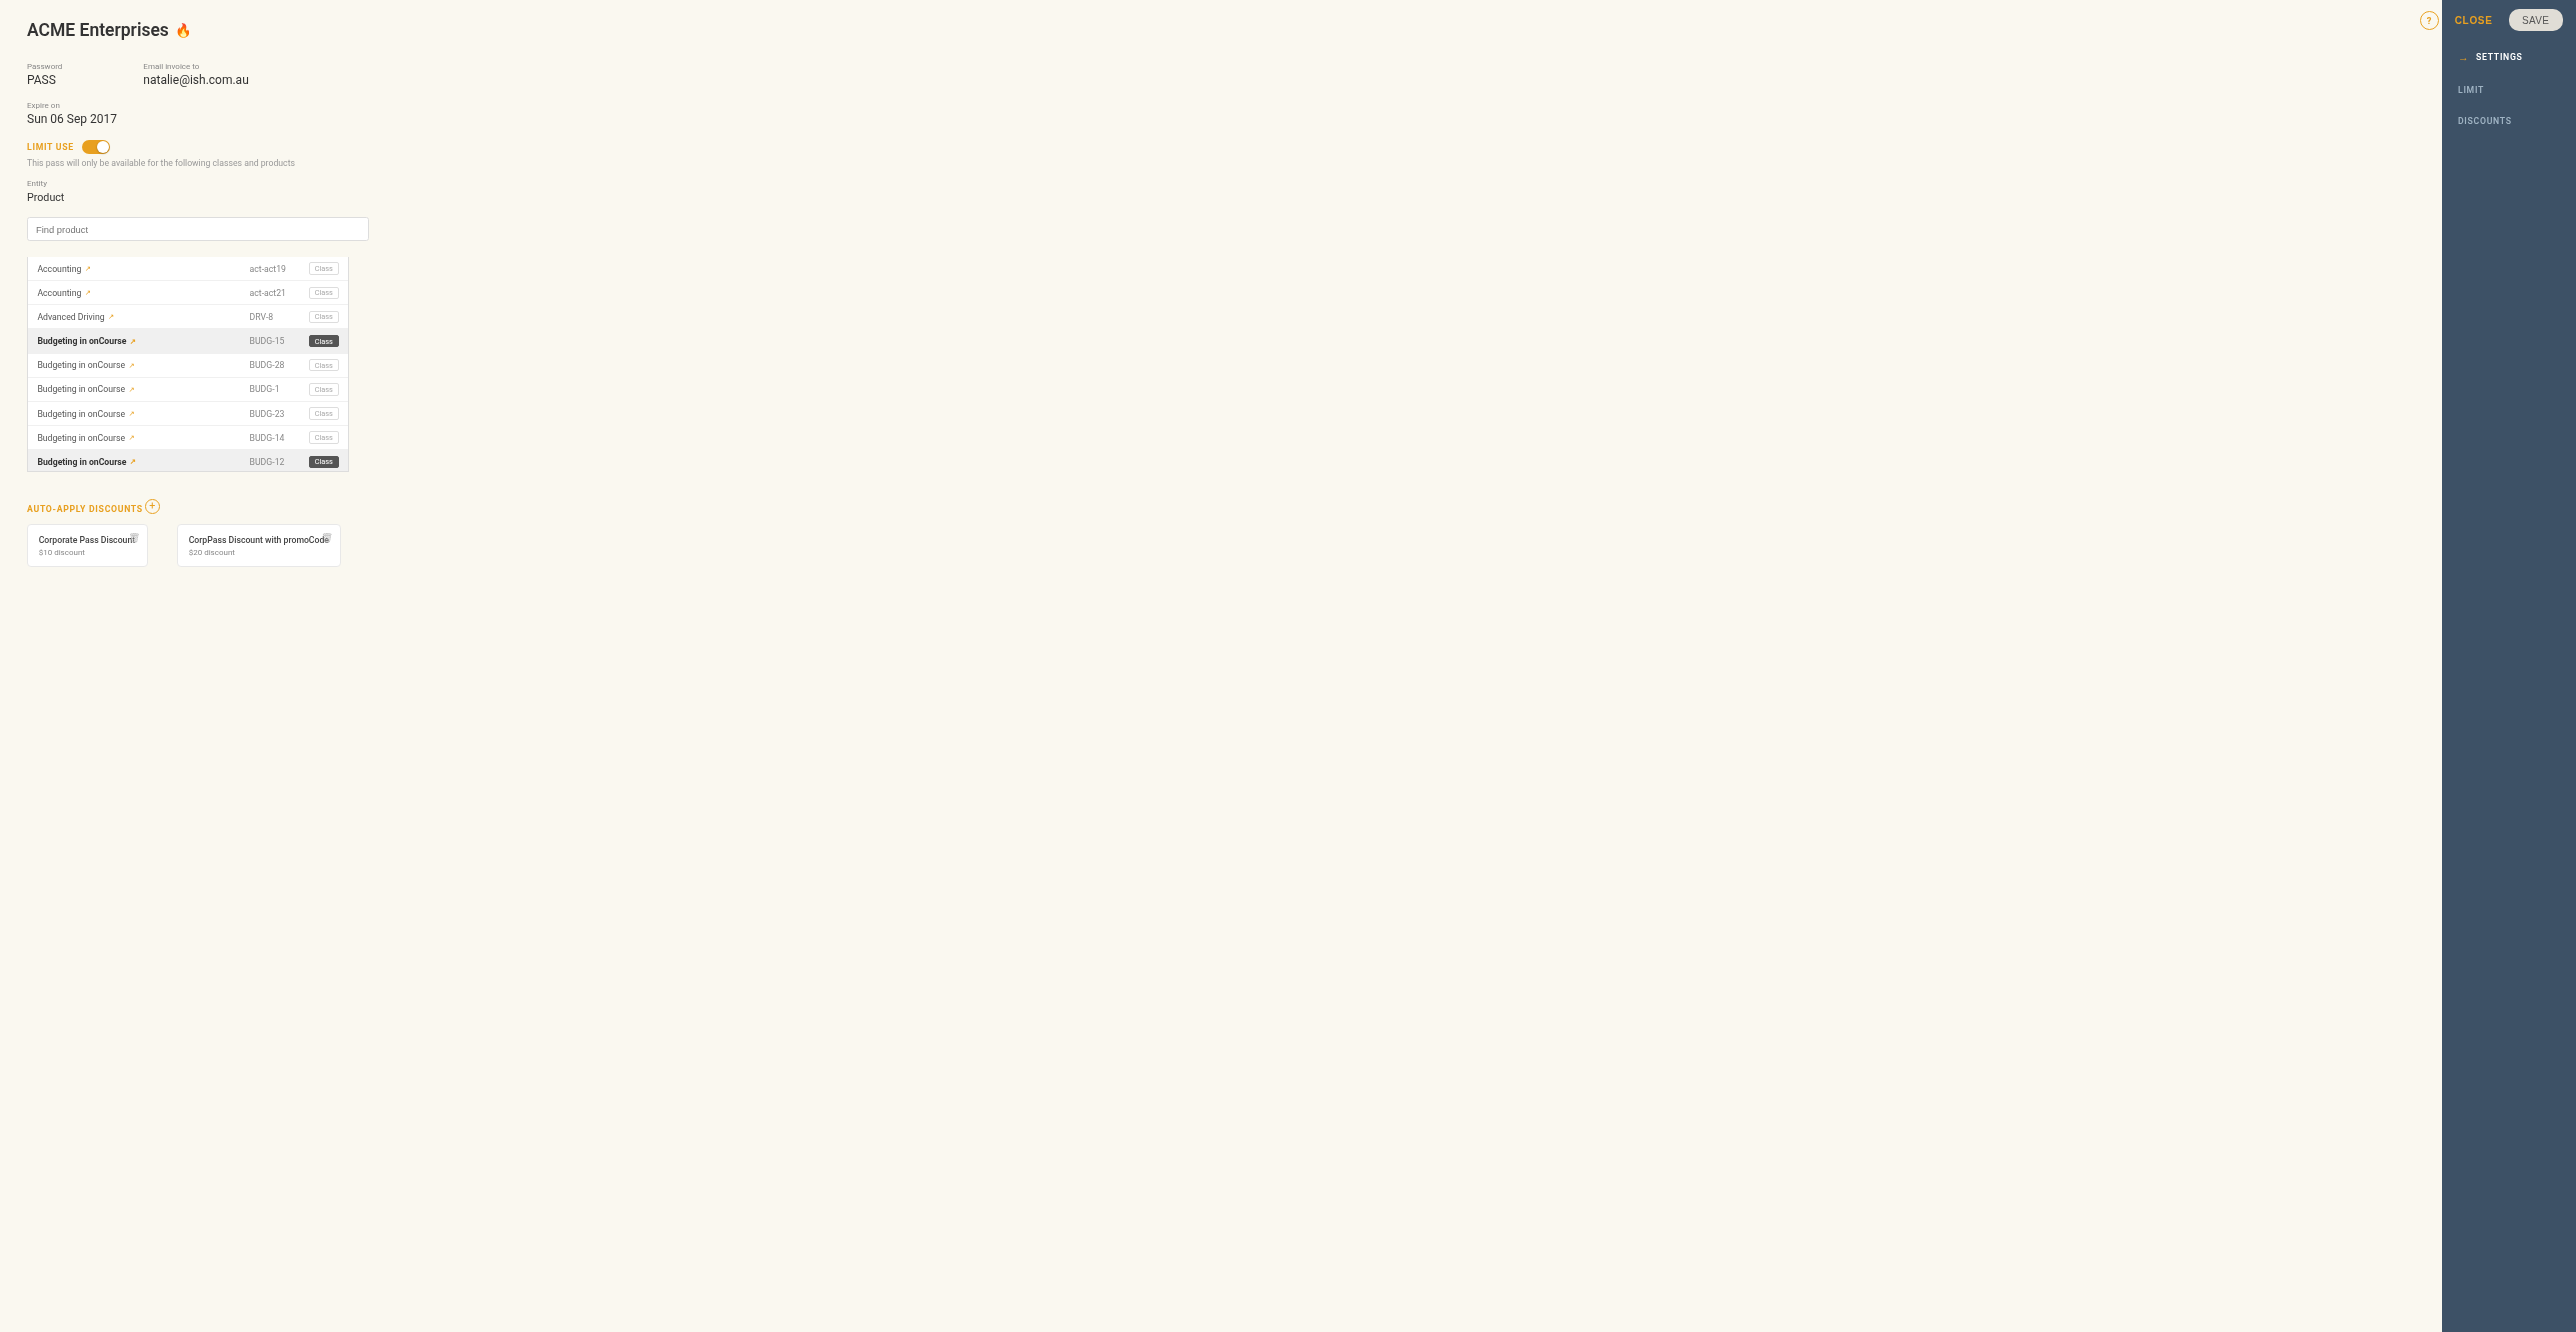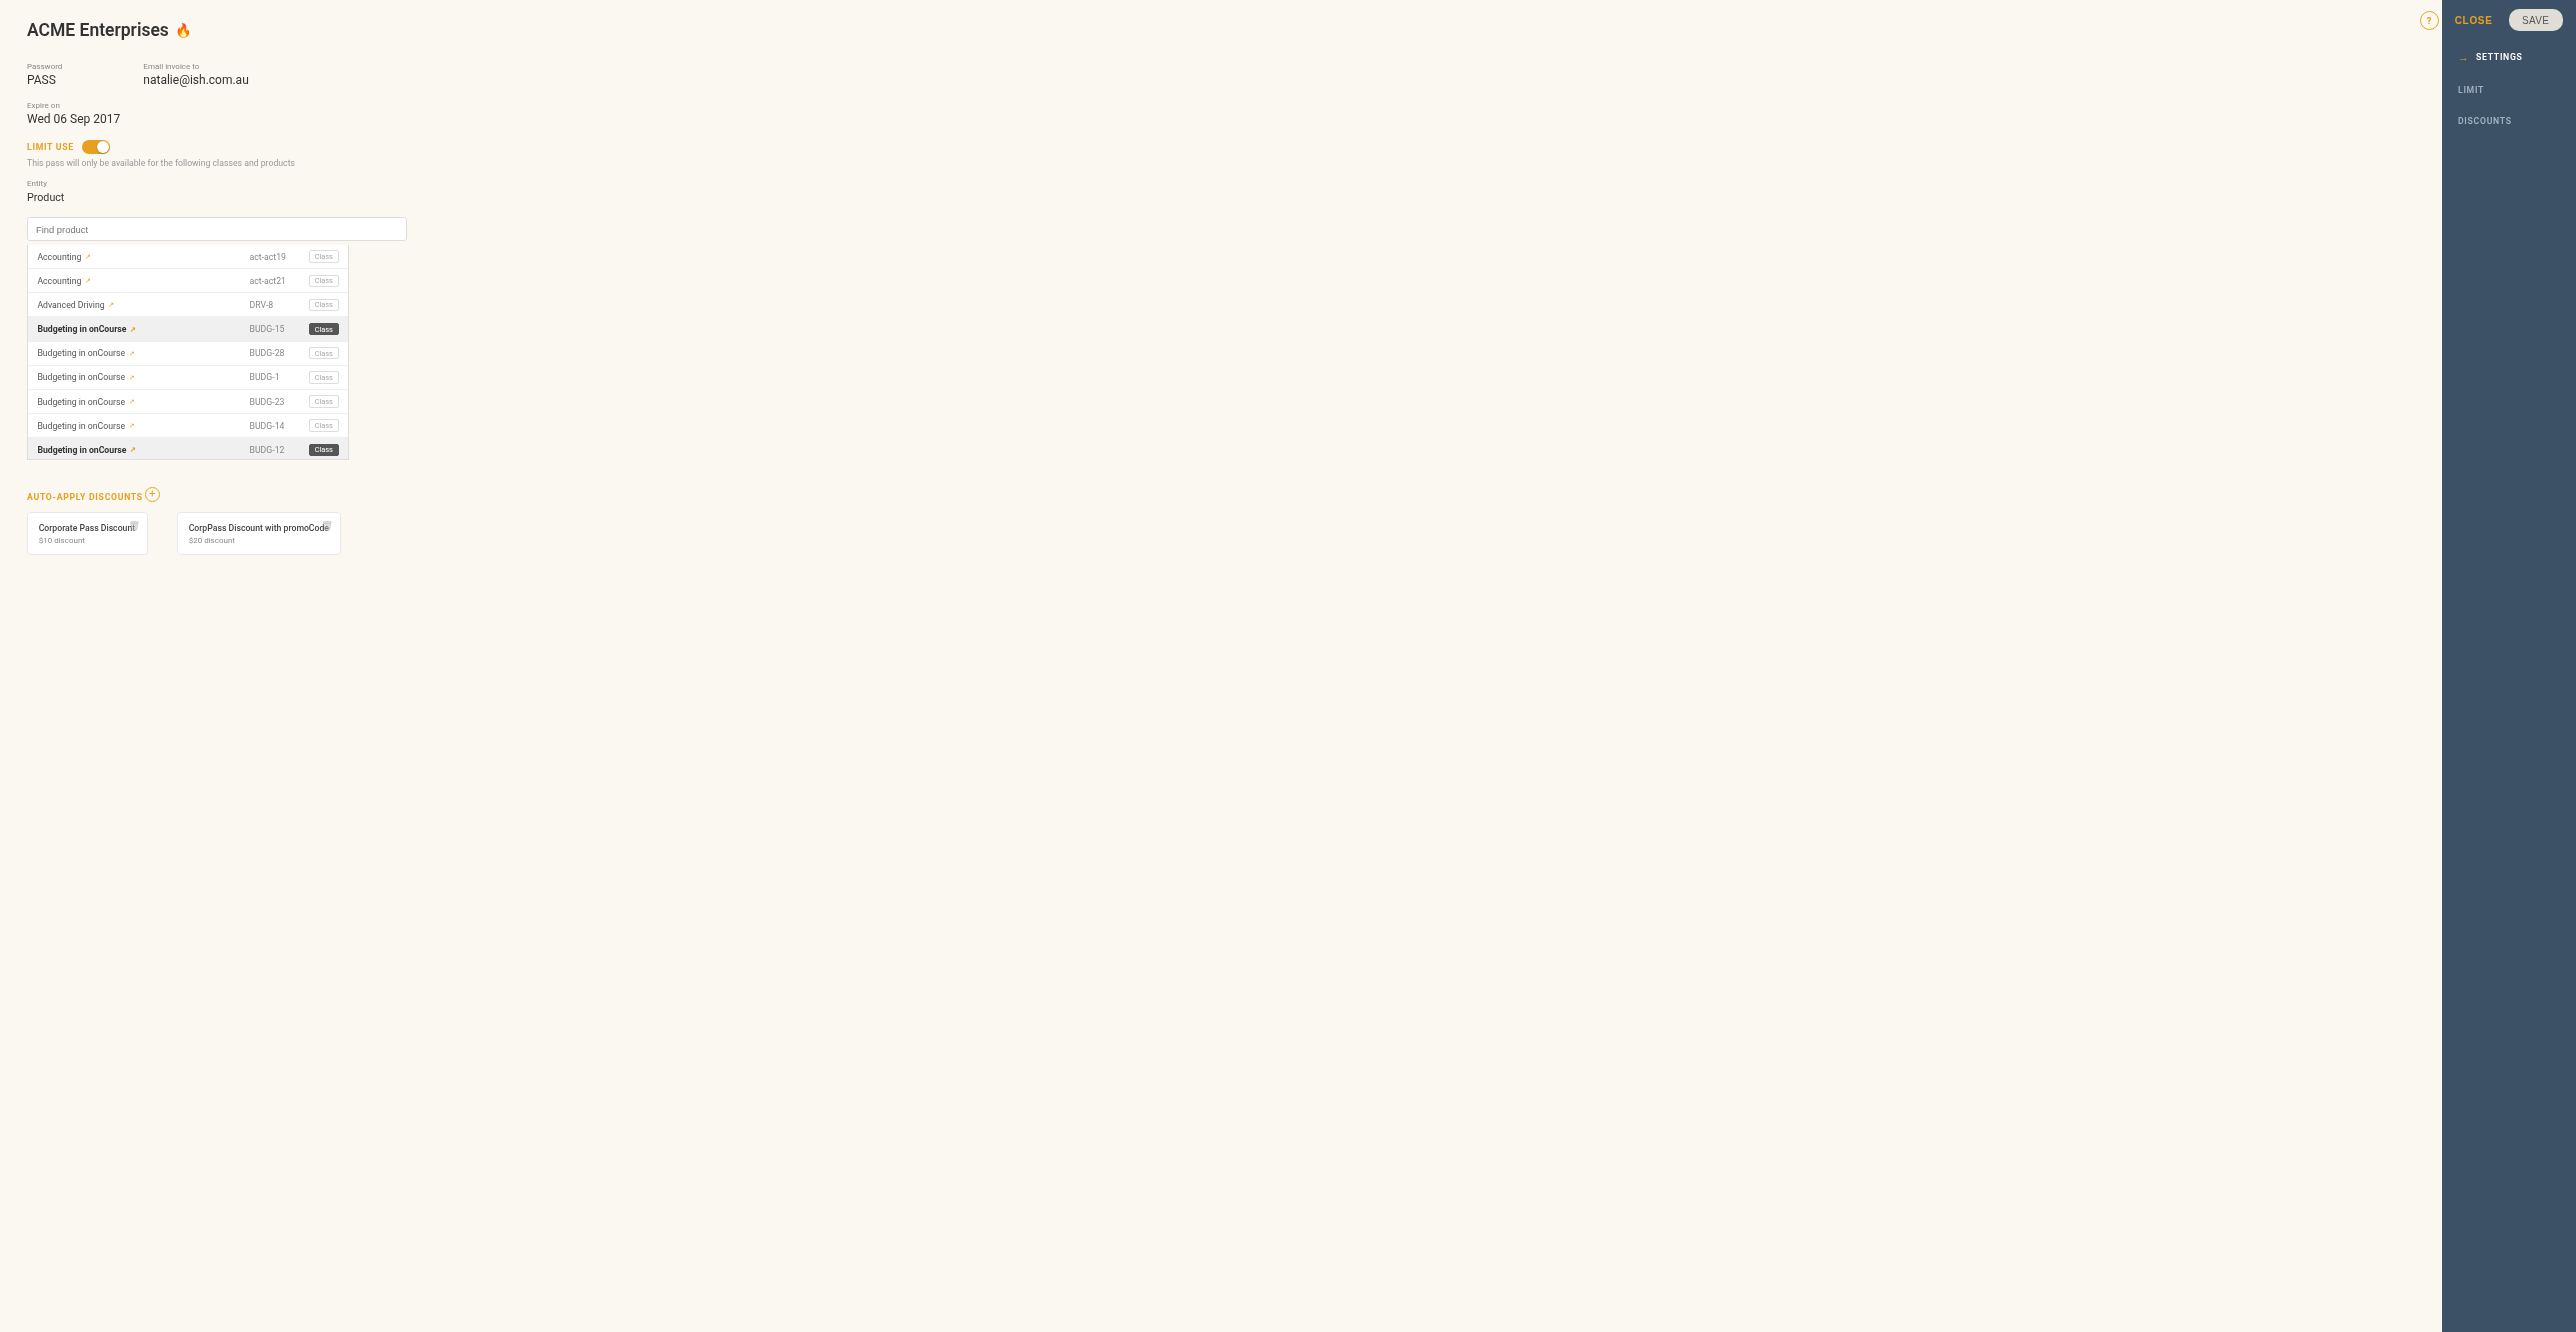--- a/index.html
+++ b/index.html
@@ -128,28 +128,28 @@
       font-size: 8px;
       color: #888;
       margin-bottom: 2.7px;
     }
     .entity-value {
       font-size: 10.7px;
       color: #333;
       margin-bottom: 10.7px;
     }
     .find-product-input {
-      width: 380px;
+      width: 342px;
       padding: 5.4px 8px;
       border: 0.7px solid #ddd;
       border-radius: 2.7px;
       font-size: 9.4px;
       color: #bbb;
       background: white;
-      margin-bottom: 4px;
+      margin-bottom: 16px;
     }
     .product-list-container {
       width: 322px;
       max-height: 215px;
       overflow-y: scroll;
       border: 0.7px solid #ddd;
       background: white;
       border-top: none;
     }
     .product-row {
@@ -310,21 +310,21 @@
     </div>
     <div class="form-section">
       <div class="field-label">Email invoice to</div>
       <div class="field-value">natalie@ish.com.au</div>
     </div>
   </div>
 
   
   <div class="form-section">
     <div class="field-label">Expire on</div>
-    <div class="field-value">Wed 06 Sep 2017</div>
+    <div class="field-value">Sun 06 Sep 2017</div>
   </div>
 
   
   <div class="limit-use-row">
     <span class="limit-use-label">LIMIT USE</span>
     <div class="toggle">
       <div class="toggle-knob"></div>
     </div>
   </div>
   <div class="limit-description">This pass will only be available for the following classes and products</div>

